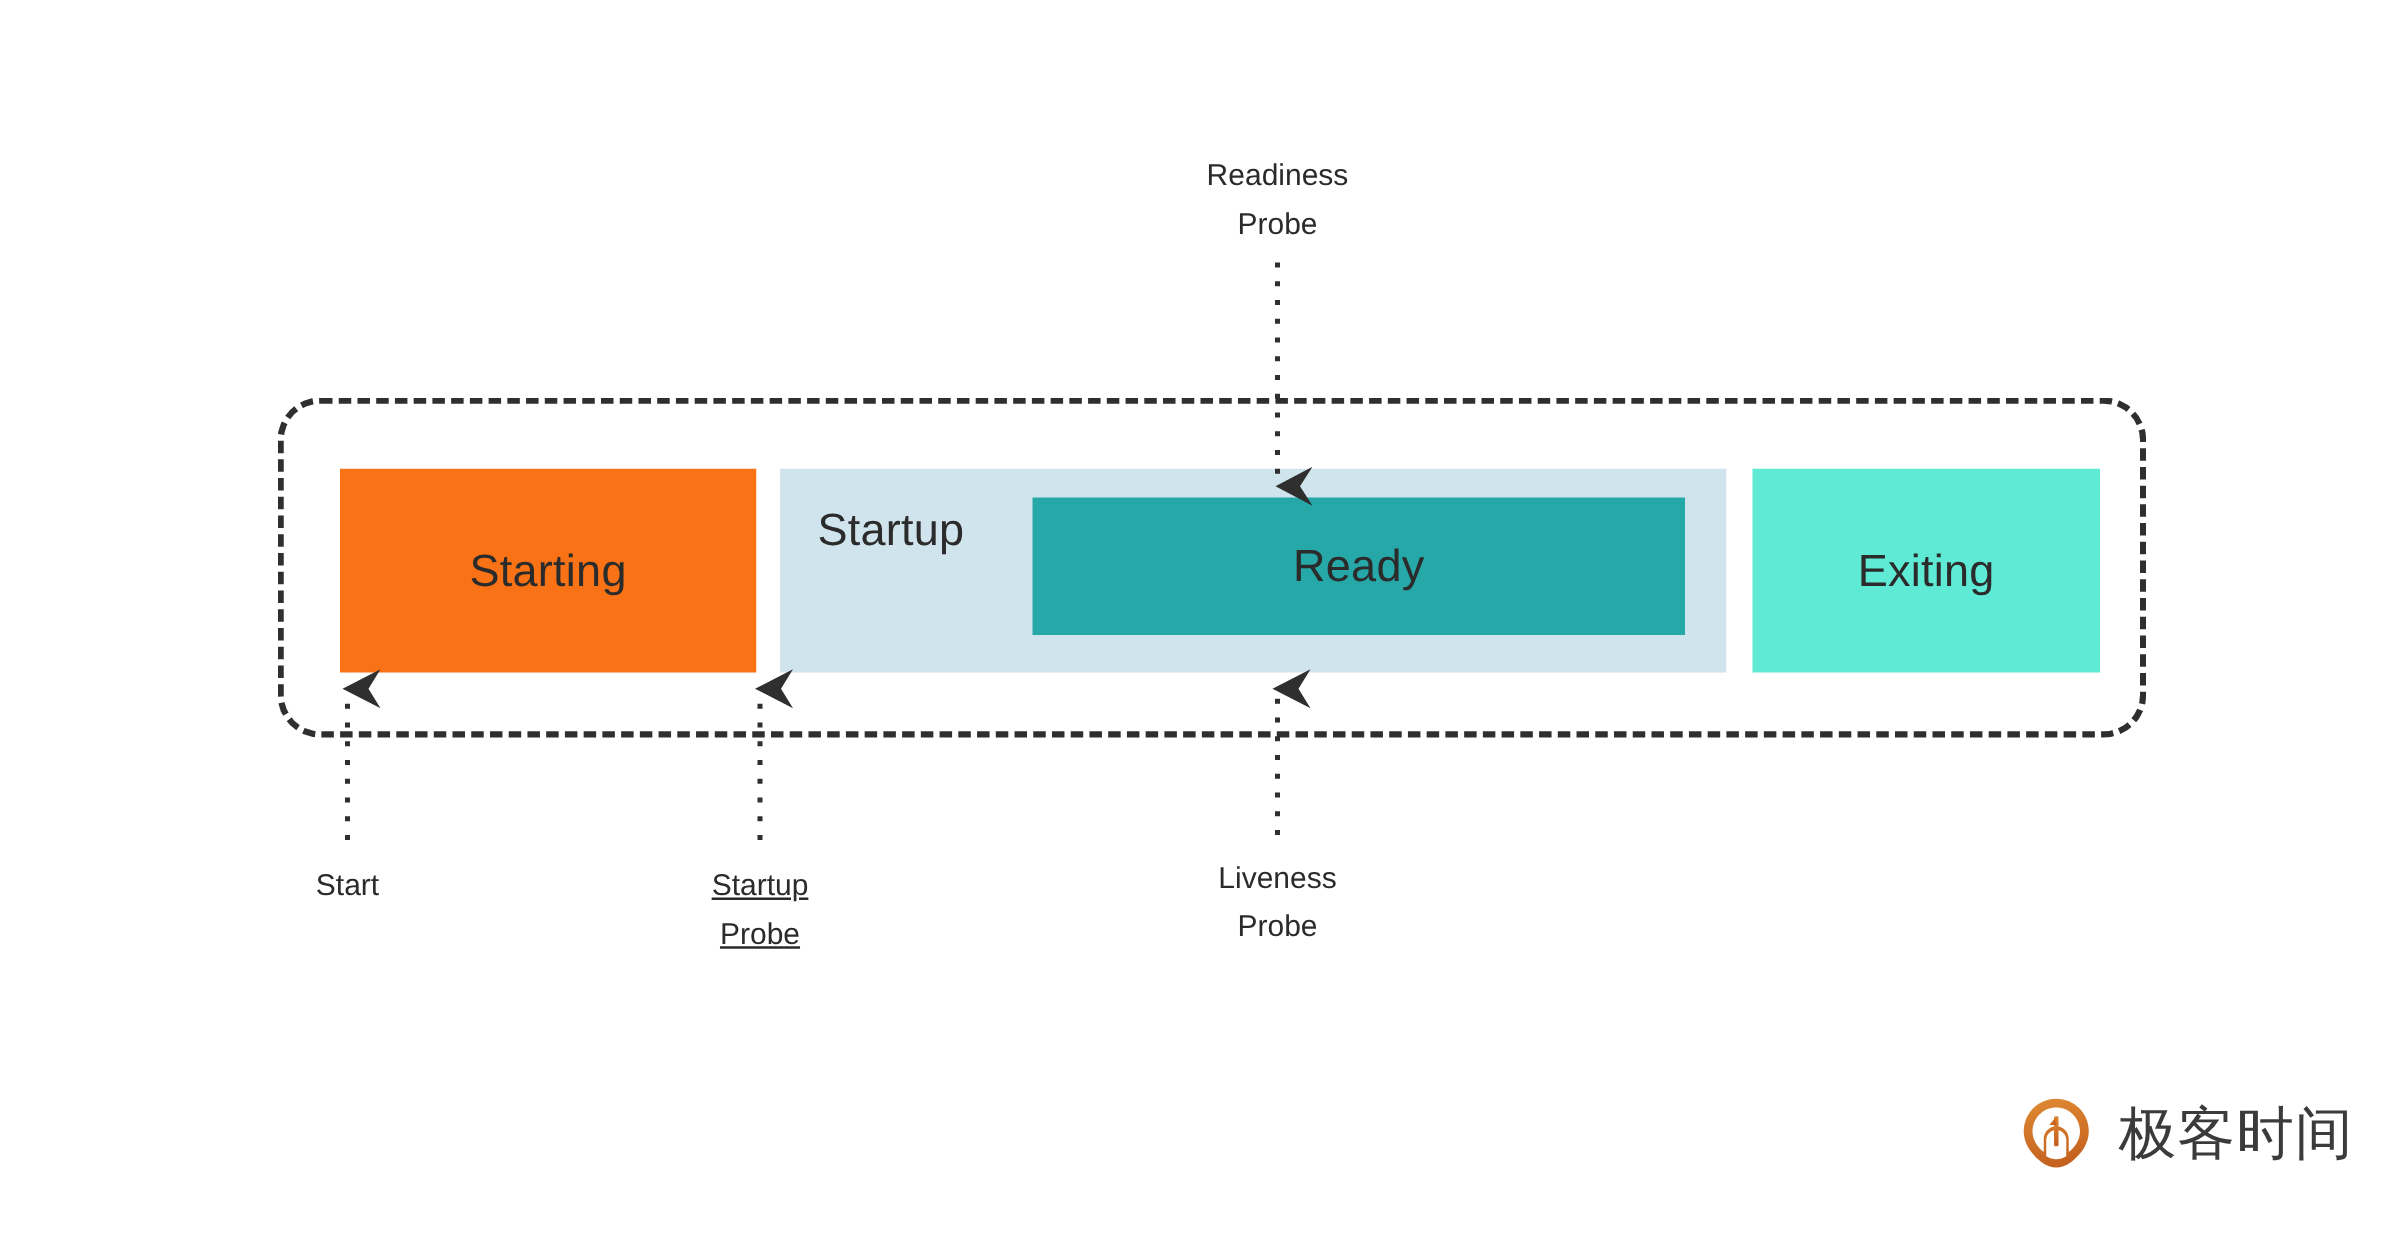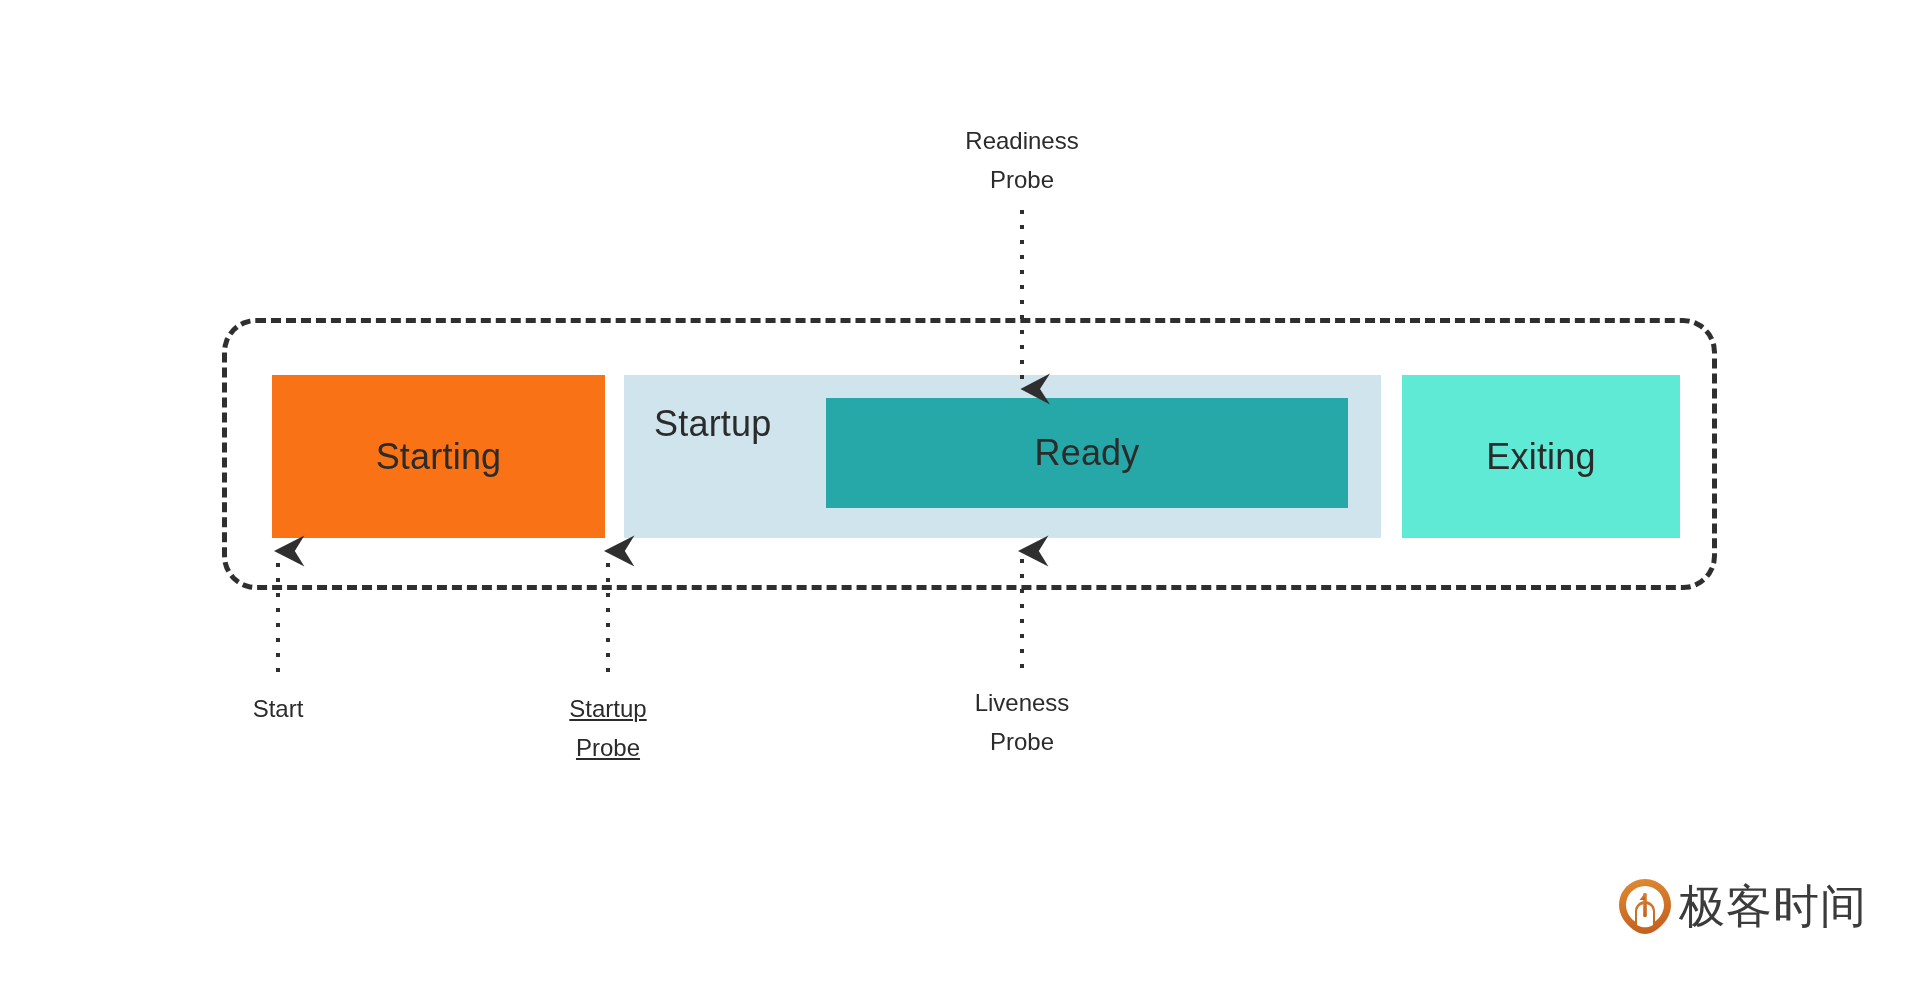--- a/index.html
+++ b/index.html
@@ -105,21 +105,21 @@
   .annot-startup   { left: 608px;  top: 690px; text-decoration: underline; }
   .annot-liveness  { left: 1022px; top: 684px; }
 
   
   .logo {
     position: absolute;
     left: 1615px;
     top: 876px;
     display: flex;
     align-items: center;
-    gap: 4px;
+    gap: 20px;
   }
   .logo-mark { width: 60px; height: 60px; display: block; }
   .logo-text {
     font-size: 46px;
     font-family: "DejaVu Sans", sans-serif;
     color: #3b3b3b;
     letter-spacing: 1px;
     line-height: 1;
     white-space: nowrap;
   }

